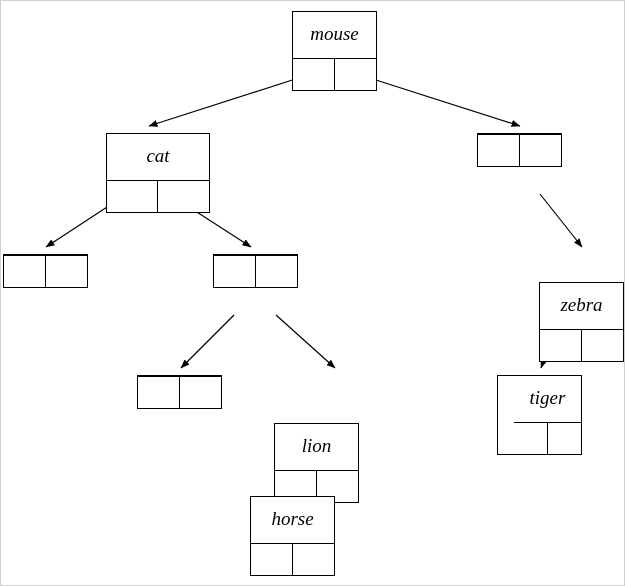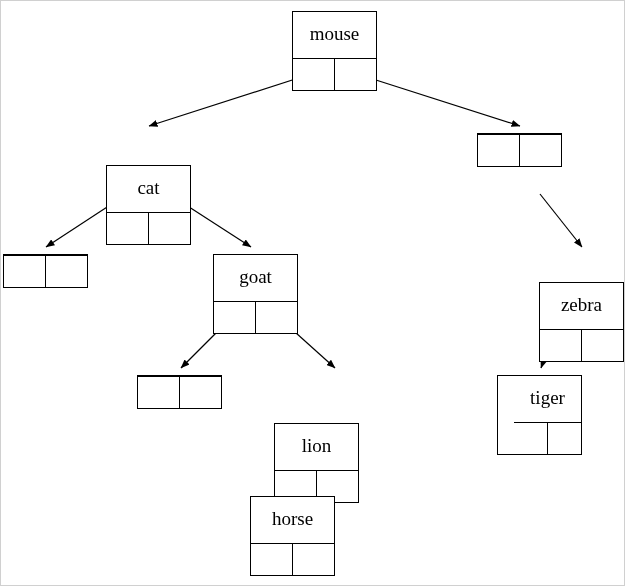--- a/index.html
+++ b/index.html
@@ -26,20 +26,21 @@
     top: 0;
     width: 625px;
     height: 586px;
     pointer-events: none;
   }
   .node {
     position: absolute;
     box-sizing: border-box;
     border: 1px solid #000000;
     background: #ffffff;
+    font-style: italic;
   }
   .node-label {
     box-sizing: border-box;
     width: 100%;
     height: 46px;
     line-height: 44px;
     text-align: center;
     font-size: 19px;
     color: #000000;
     white-space: nowrap;
@@ -86,41 +87,40 @@
   </svg>
 
   <div id="nodes">
       <div class="node" style="left: 291px; top: 10px; width: 85px;">
         <div class="node-label" style="height: 46px; line-height: 44px;">mouse</div>
         <div class="node-pointers" style="height: 32px;">
           <div class="ptr-cell left"></div>
           <div class="ptr-cell right"></div>
         </div>
       </div>
-      <div class="node" style="left: 105px; top: 132px; width: 85px; margin-top: 32px;">
+      <div class="node" style="left: 105px; top: 132px; width: 104px;">
         <div class="node-label" style="height: 46px; line-height: 44px;">cat</div>
         <div class="node-pointers" style="height: 32px;">
           <div class="ptr-cell left"></div>
           <div class="ptr-cell right"></div>
         </div>
       </div>
       <div class="node" style="left: 476px; top: 132px; width: 85px;">
         <div class="node-pointers" style="height: 32px;">
           <div class="ptr-cell left"></div>
           <div class="ptr-cell right"></div>
         </div>
       </div>
       <div class="node" style="left: 2px; top: 253px; width: 85px;">
         <div class="node-pointers" style="height: 32px;">
           <div class="ptr-cell left"></div>
           <div class="ptr-cell right"></div>
         </div>
       </div>
       <div class="node" style="left: 212px; top: 253px; width: 85px;">
-        <div class="node-label" style="height: 46px; line-height: 44px;">goat</div>
         <div class="node-pointers" style="height: 32px;">
           <div class="ptr-cell left"></div>
           <div class="ptr-cell right"></div>
         </div>
       </div>
       <div class="node" style="left: 538px; top: 253px; width: 85px; margin-top: 28px;">
         <div class="node-label" style="height: 46px; line-height: 44px;">zebra</div>
         <div class="node-pointers" style="height: 32px;">
           <div class="ptr-cell left"></div>
           <div class="ptr-cell right"></div>

